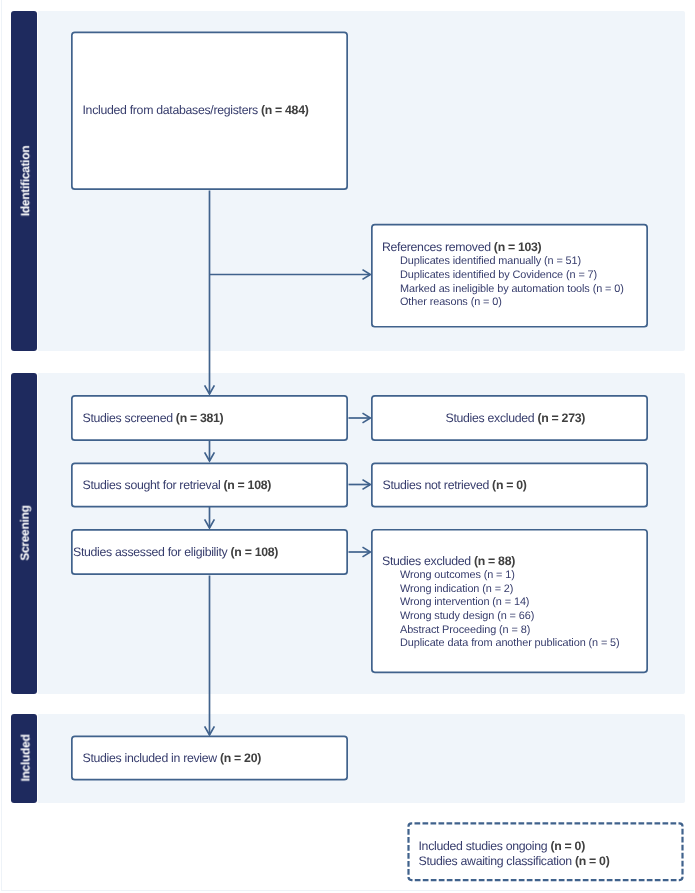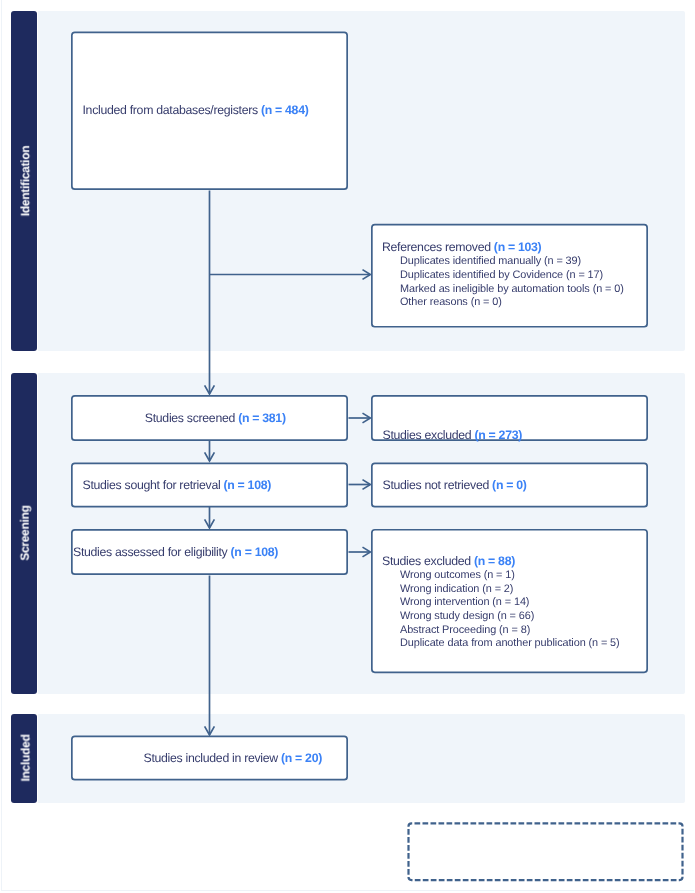--- a/index.html
+++ b/index.html
@@ -13,21 +13,21 @@
        display:flex;align-items:center;justify-content:center;}
   .tab span{color:#ffffff;font-weight:bold;font-size:12px;letter-spacing:-0.3px;white-space:nowrap;
        transform:rotate(-90deg) translateY(1px) translateZ(0);}
 
   .box{position:absolute;box-sizing:border-box;display:flex;flex-direction:column;
        justify-content:center;}
 
   .bt{color:#363c6c;font-size:12.3px;letter-spacing:-0.3px;line-height:15px;white-space:nowrap;
        transform:translateZ(0);}
   .sub{font-size:10.9px;letter-spacing:-0.1px;line-height:13.7px;}
-  .nb{color:#3b82f6;font-weight:bold;}
+  .nb{color:#404040;font-weight:bold;}
 
   svg#conn{position:absolute;left:0;top:0;width:695px;height:893px;}
   svg#conn path, svg#conn line{stroke:#40628c;stroke-width:1.7;fill:none;}
 
   .pageborder{position:absolute;left:1px;top:0;width:693px;height:891px;
       border-left:1px solid #eef3f8;border-bottom:1px solid #eef3f8;box-sizing:border-box;}
 </style>
 </head>
 <body>
 
@@ -96,32 +96,32 @@
     </g>
   </svg>
 
   <div class="box" style="left:71px;top:31.5px;width:277px;height:158.5px;padding-left:11.5px;">
     <div class="bt"><span>Included from databases/registers </span><span class="nb">(n = 484)</span></div>
   </div>
 
   <div class="box" style="left:371px;top:223.8px;width:277px;height:102.6px;padding-left:11px;padding-top:0;">
     <div class="bt"><span>References removed </span><span class="nb">(n = 103)</span></div>
     <div class="bt sub" style="padding-left:18px;">
-      <div>Duplicates identified manually (n = 39)</div>
-      <div>Duplicates identified by Covidence (n = 17)</div>
+      <div>Duplicates identified manually (n = 51)</div>
+      <div>Duplicates identified by Covidence (n = 7)</div>
       <div>Marked as ineligible by automation tools (n = 0)</div>
       <div>Other reasons (n = 0)</div>
     </div>
   </div>
 
-  <div class="box" style="left:71px;top:395px;width:277px;height:46px;padding-left:11.5px;align-items:center;">
+  <div class="box" style="left:71px;top:395px;width:277px;height:46px;padding-left:11.5px;">
     <div class="bt"><span>Studies screened </span><span class="nb">(n = 381)</span></div>
   </div>
 
-  <div class="box" style="left:371px;top:412px;width:277px;height:46px;padding-left:11.5px;">
+  <div class="box" style="left:371px;top:395px;width:277px;height:46px;padding-left:11.5px;text-align:center;">
     <div class="bt"><span>Studies excluded </span><span class="nb">(n = 273)</span></div>
   </div>
 
   <div class="box" style="left:71px;top:462.5px;width:277px;height:45px;padding-left:11.5px;border-radius:21px;">
     <div class="bt"><span>Studies sought for retrieval </span><span class="nb">(n = 108)</span></div>
   </div>
 
   <div class="box" style="left:371px;top:462.5px;width:277px;height:45px;padding-left:11.5px;border-radius:19px;">
     <div class="bt"><span>Studies not retrieved </span><span class="nb">(n = 0)</span></div>
   </div>
@@ -135,18 +135,22 @@
     <div class="bt sub" style="padding-left:18px;">
       <div>Wrong outcomes (n = 1)</div>
       <div>Wrong indication (n = 2)</div>
       <div>Wrong intervention (n = 14)</div>
       <div>Wrong study design (n = 66)</div>
       <div>Abstract Proceeding (n = 8)</div>
       <div>Duplicate data from another publication (n = 5)</div>
     </div>
   </div>
 
-  <div class="box" style="left:71px;top:735.5px;width:312px;height:45px;padding-left:11.5px;text-align:center;">
+  <div class="box" style="left:71px;top:735.5px;width:312px;height:45px;padding-left:11.5px;">
     <div class="bt"><span>Studies included in review </span><span class="nb">(n = 20)</span></div>
   </div>
 
+  <div class="box dashed" style="left:407.5px;top:824.3px;width:276px;height:58.8px;padding-left:11px;line-height:16px;">
+    <div class="bt"><span>Included studies ongoing </span><span class="nb">(n = 0)</span></div>
+    <div class="bt"><span>Studies awaiting classification </span><span class="nb">(n = 0)</span></div>
+  </div>
 
 </div>
 
 </body></html>

